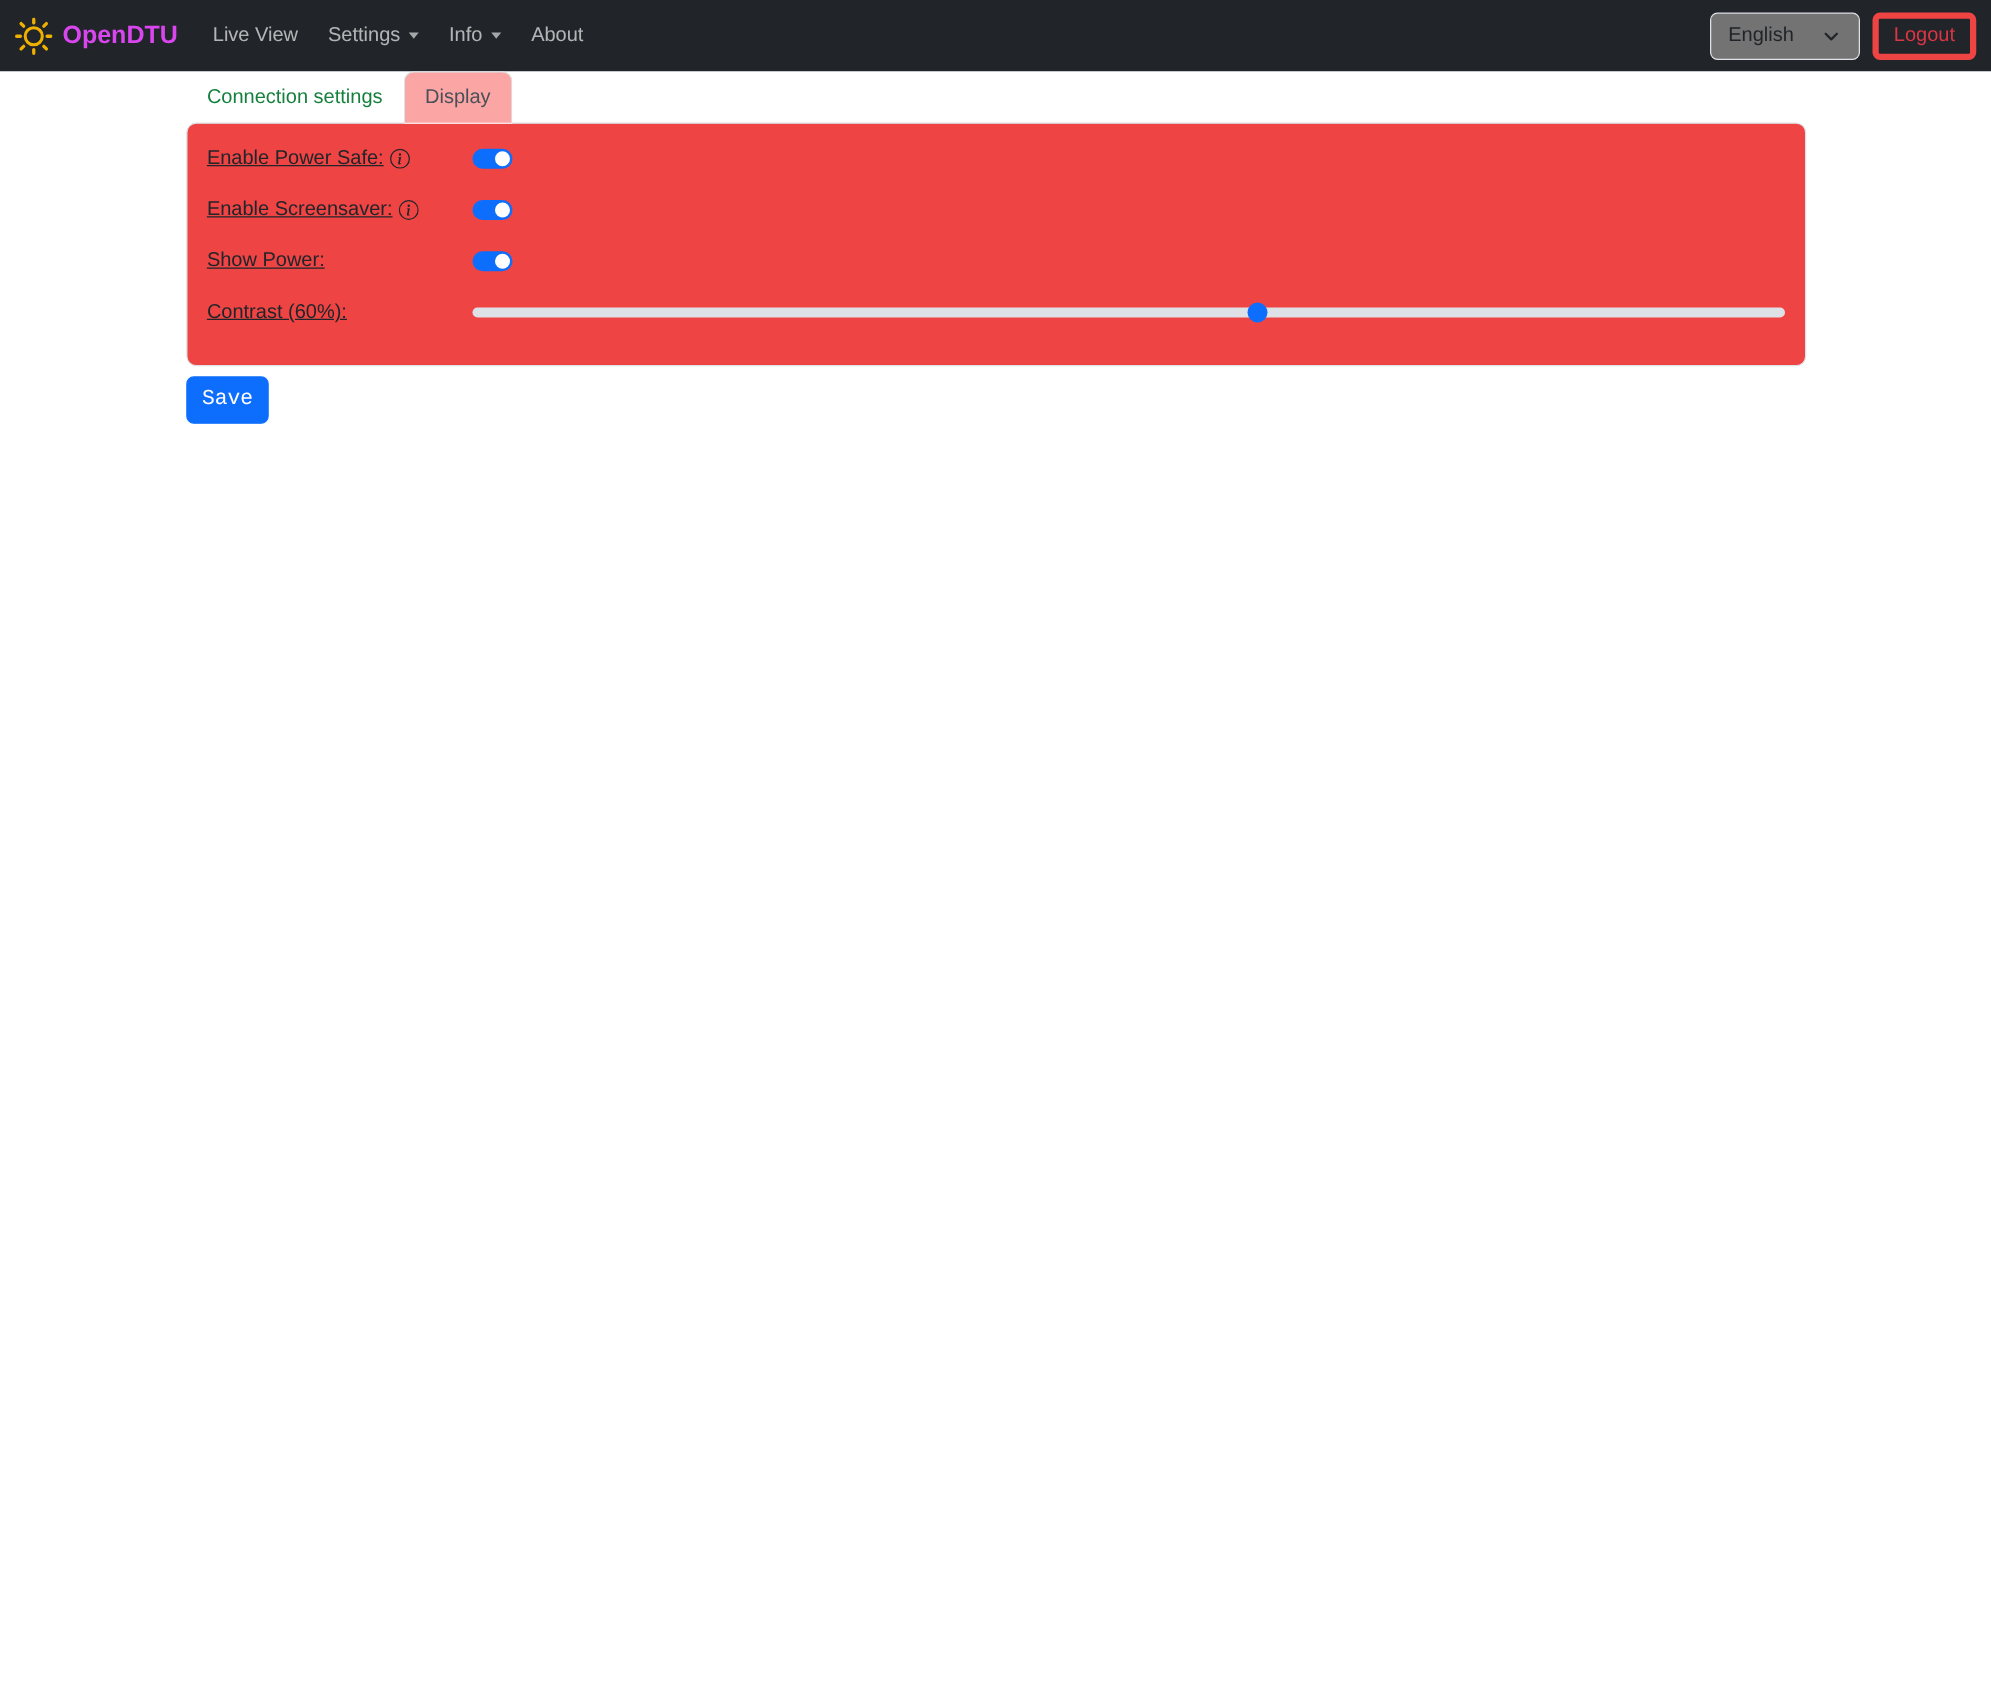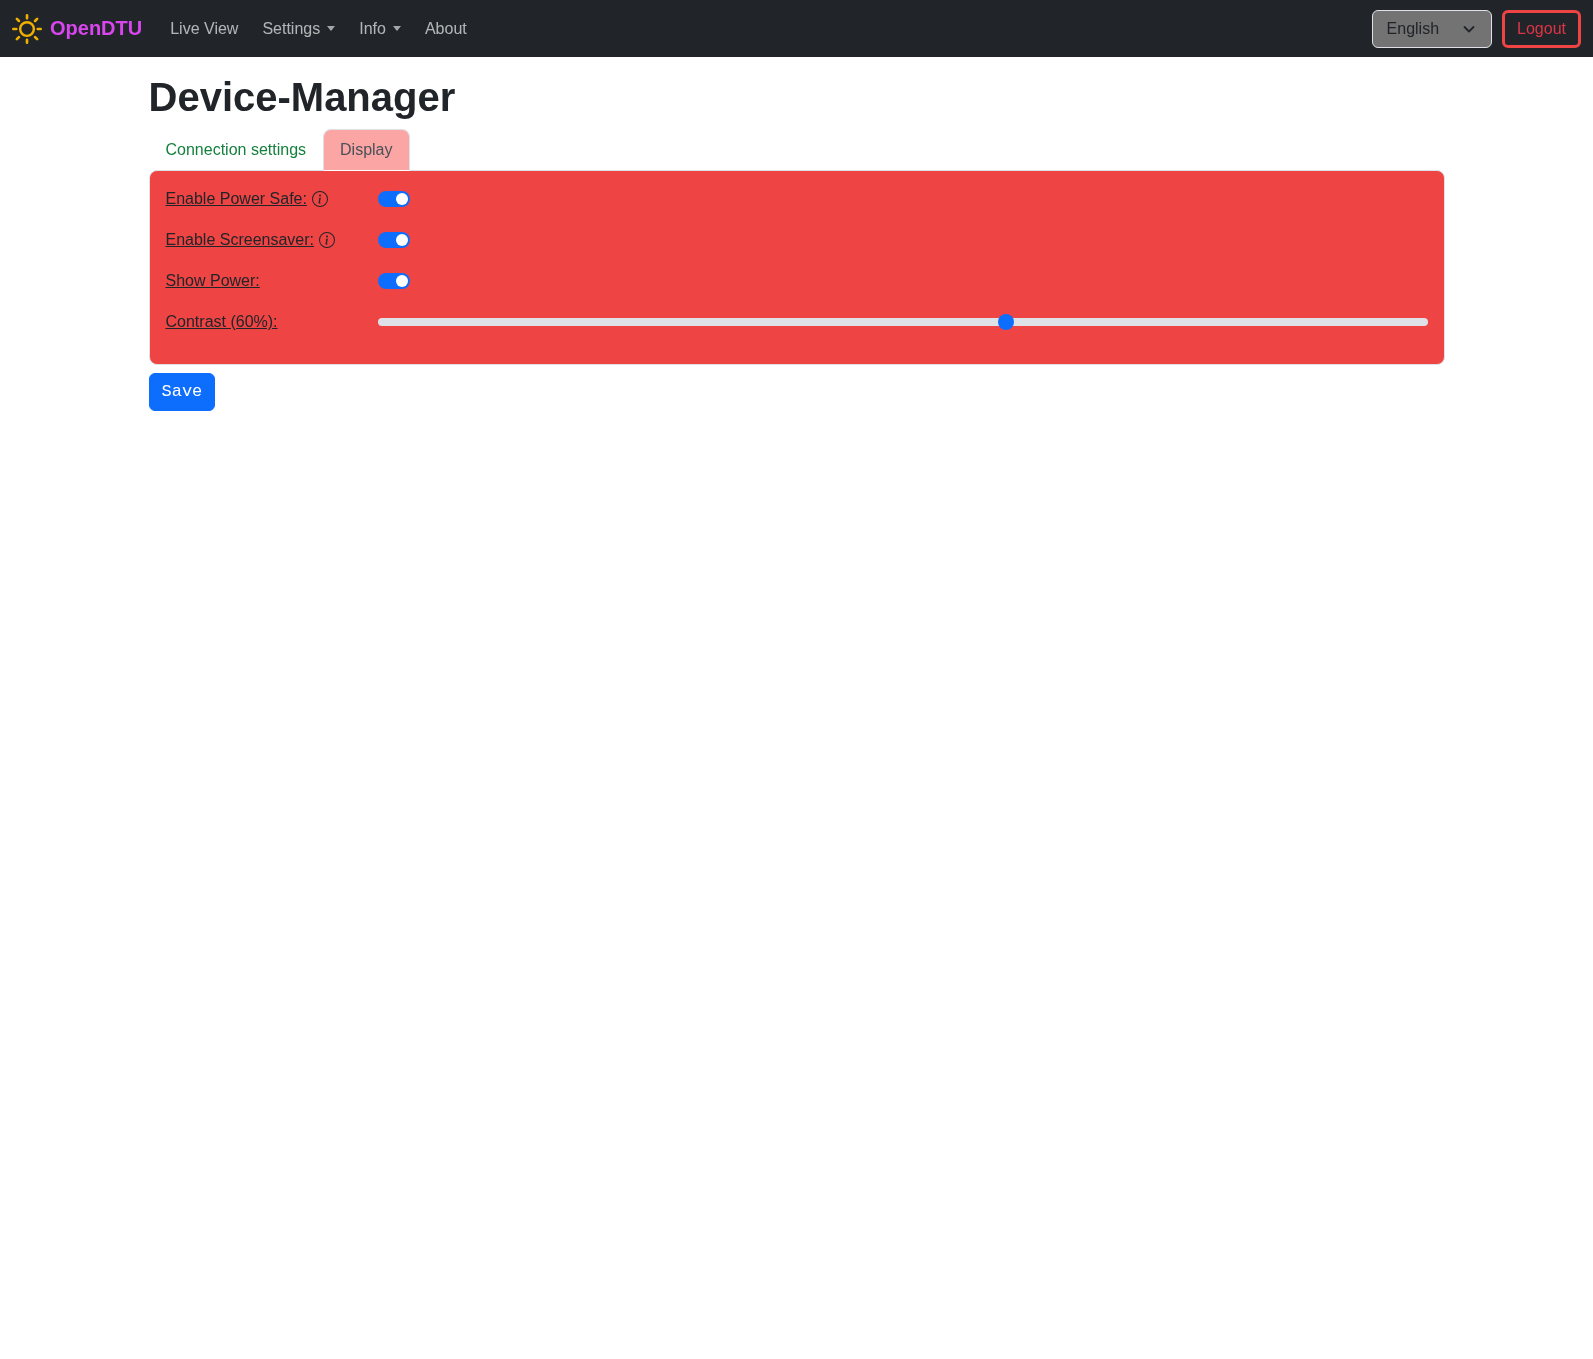--- a/index.html
+++ b/index.html
@@ -54,21 +54,21 @@
     height: 38px;
     padding: 0 14px;
     display: inline-flex; align-items: center; gap: 22px;
     cursor: pointer;
     font-size: 16px;
   }
   .lang-chevron { display: inline-flex; width: 16px; height: 16px; }
   .logout-btn {
     background: transparent;
     color: #dc3545;
-    border: 3px solid #ef4444;
+    border: 5px solid #ef4444;
     border-radius: 6px;
     height: 38px;
     padding: 0 12px;
     font-size: 16px;
     font-family: inherit;
     cursor: pointer;
   }
 
   
   .main-container {
@@ -238,21 +238,20 @@
           <path d="M3.5 6l4.5 4.5L12.5 6"></path>
         </svg>
       </span>
     </div>
     <button class="logout-btn">Logout</button>
   </div>
 </nav>
 
 <div class="main-container">
 
-  <h1 class="page-title">Device-Manager</h1>
 
   <div class="tabs">
     <a class="tab">Connection settings</a>
     <a class="tab active">Display</a>
   </div>
 
   <div class="card">
 
     <div class="form-row">
       <div class="form-label">

